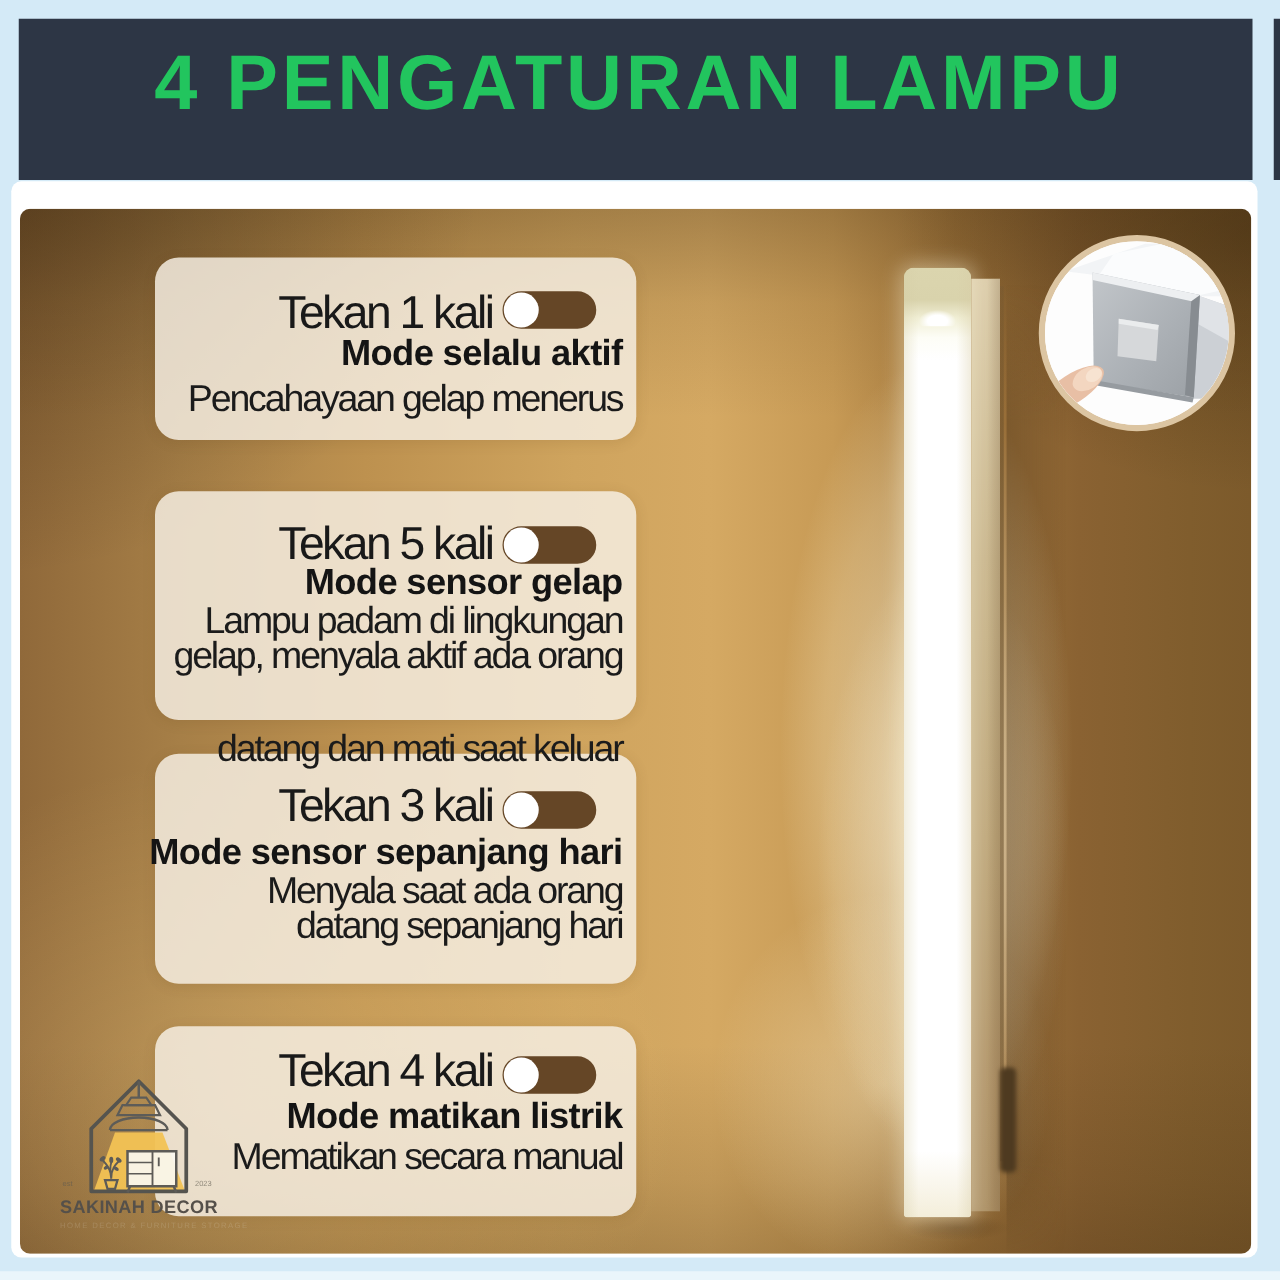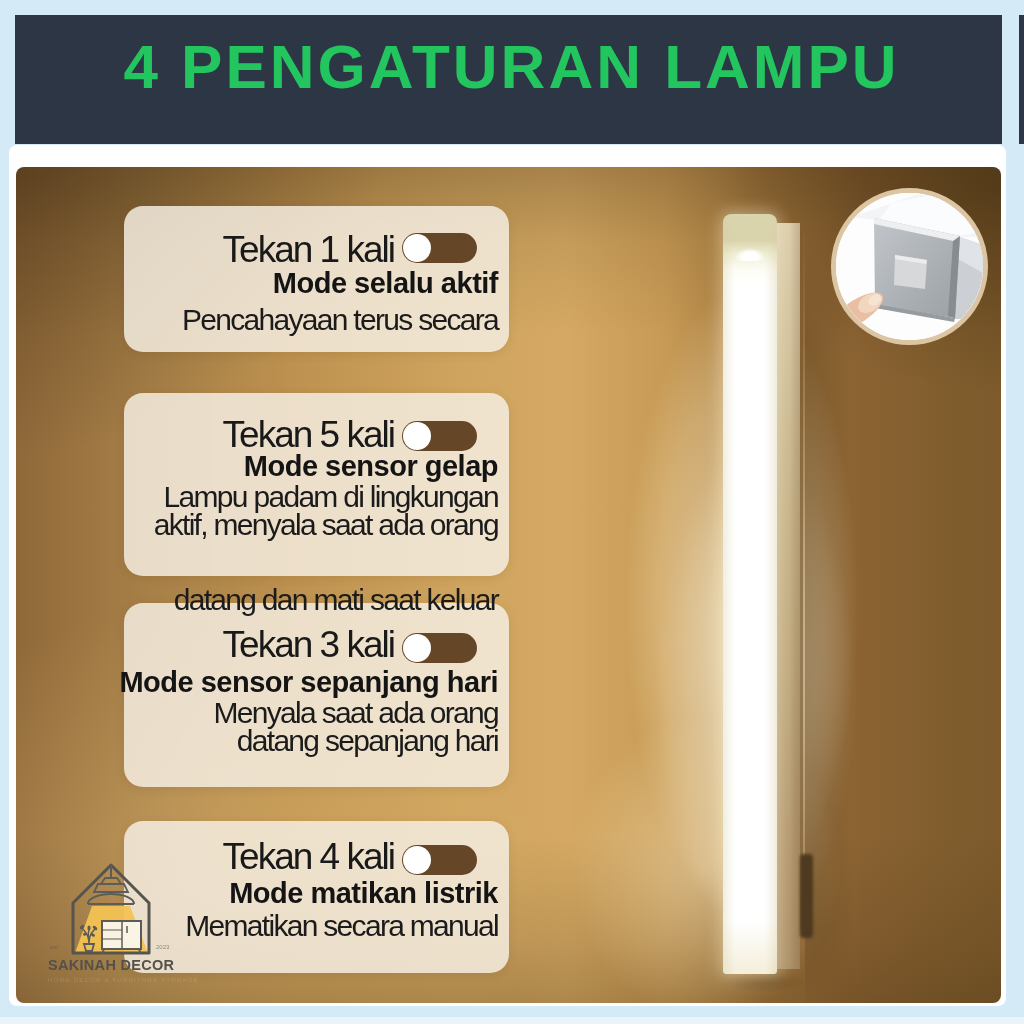--- a/index.html
+++ b/index.html
@@ -52,27 +52,27 @@
     <div class="abs" style="left:714px;top:74px;width:40px;height:20px;background:radial-gradient(ellipse 50% 60% at 50% 80%, #ffffff 40%, rgba(255,255,255,0) 75%);"></div>
 
     <div class="card" style="top:39px;height:146px;"></div>
     <div class="card" style="top:226px;height:183px;"></div>
     <div class="card" style="top:436px;height:184px;"></div>
     <div class="card" style="top:654px;height:152px;"></div>
 
     <div class="tk" style="top:62px;">Tekan 1 kali</div>
     <div class="toggle" style="top:66px;"></div>
     <div class="bold" style="top:100px;">Mode selalu aktif</div>
-    <div class="body" style="top:136px;">Pencahayaan terus secara</div>
+    <div class="body" style="top:136px;">Pencahayaan gelap menerus</div>
 
     <div class="tk" style="top:247px;">Tekan 5 kali</div>
     <div class="toggle" style="top:254px;"></div>
     <div class="bold" style="top:283px;">Mode sensor gelap</div>
     <div class="body" style="top:313px;margin-left:27px;">Lampu padam di lingkungan</div>
-    <div class="body" style="top:341px;">aktif, menyala saat ada orang</div>
+    <div class="body" style="top:341px;">gelap, menyala aktif ada orang</div>
     <div class="body" style="top:368px;margin-top:48px;">datang dan mati saat keluar</div>
 
     <div class="tk" style="top:457px;">Tekan 3 kali</div>
     <div class="toggle" style="top:466px;"></div>
     <div class="bold" style="top:499px;">Mode sensor sepanjang hari</div>
     <div class="body" style="top:529px;margin-left:16px;">Menyala saat ada orang</div>
     <div class="body" style="top:557px;">datang sepanjang hari</div>
 
     <div class="tk" style="top:669px;">Tekan 4 kali</div>
     <div class="toggle" style="top:678px;"></div>

